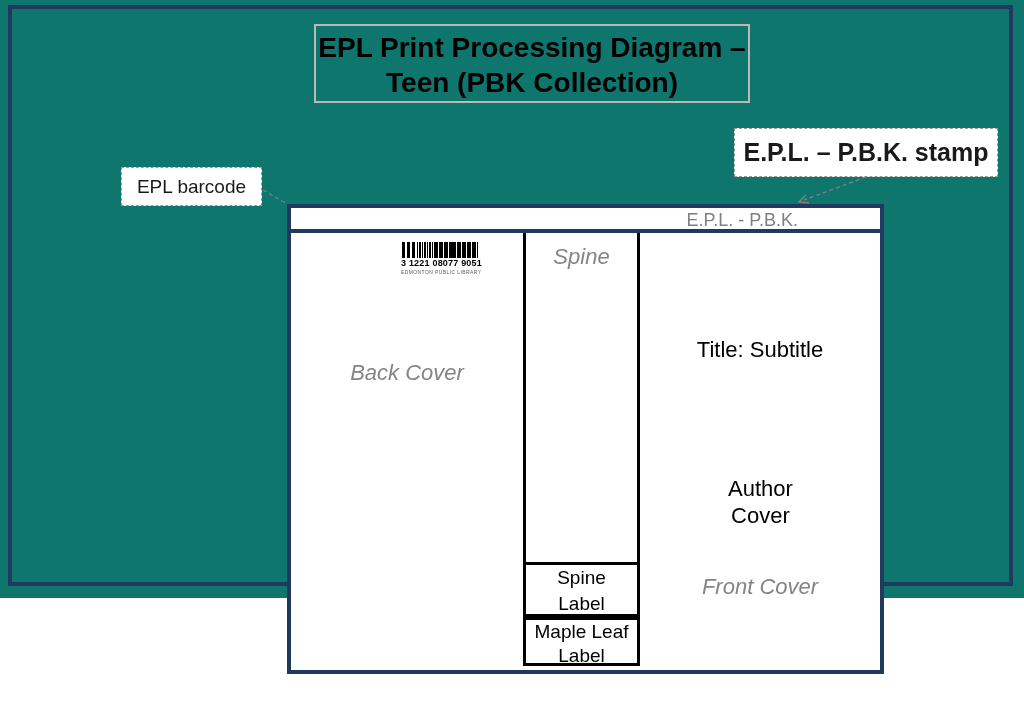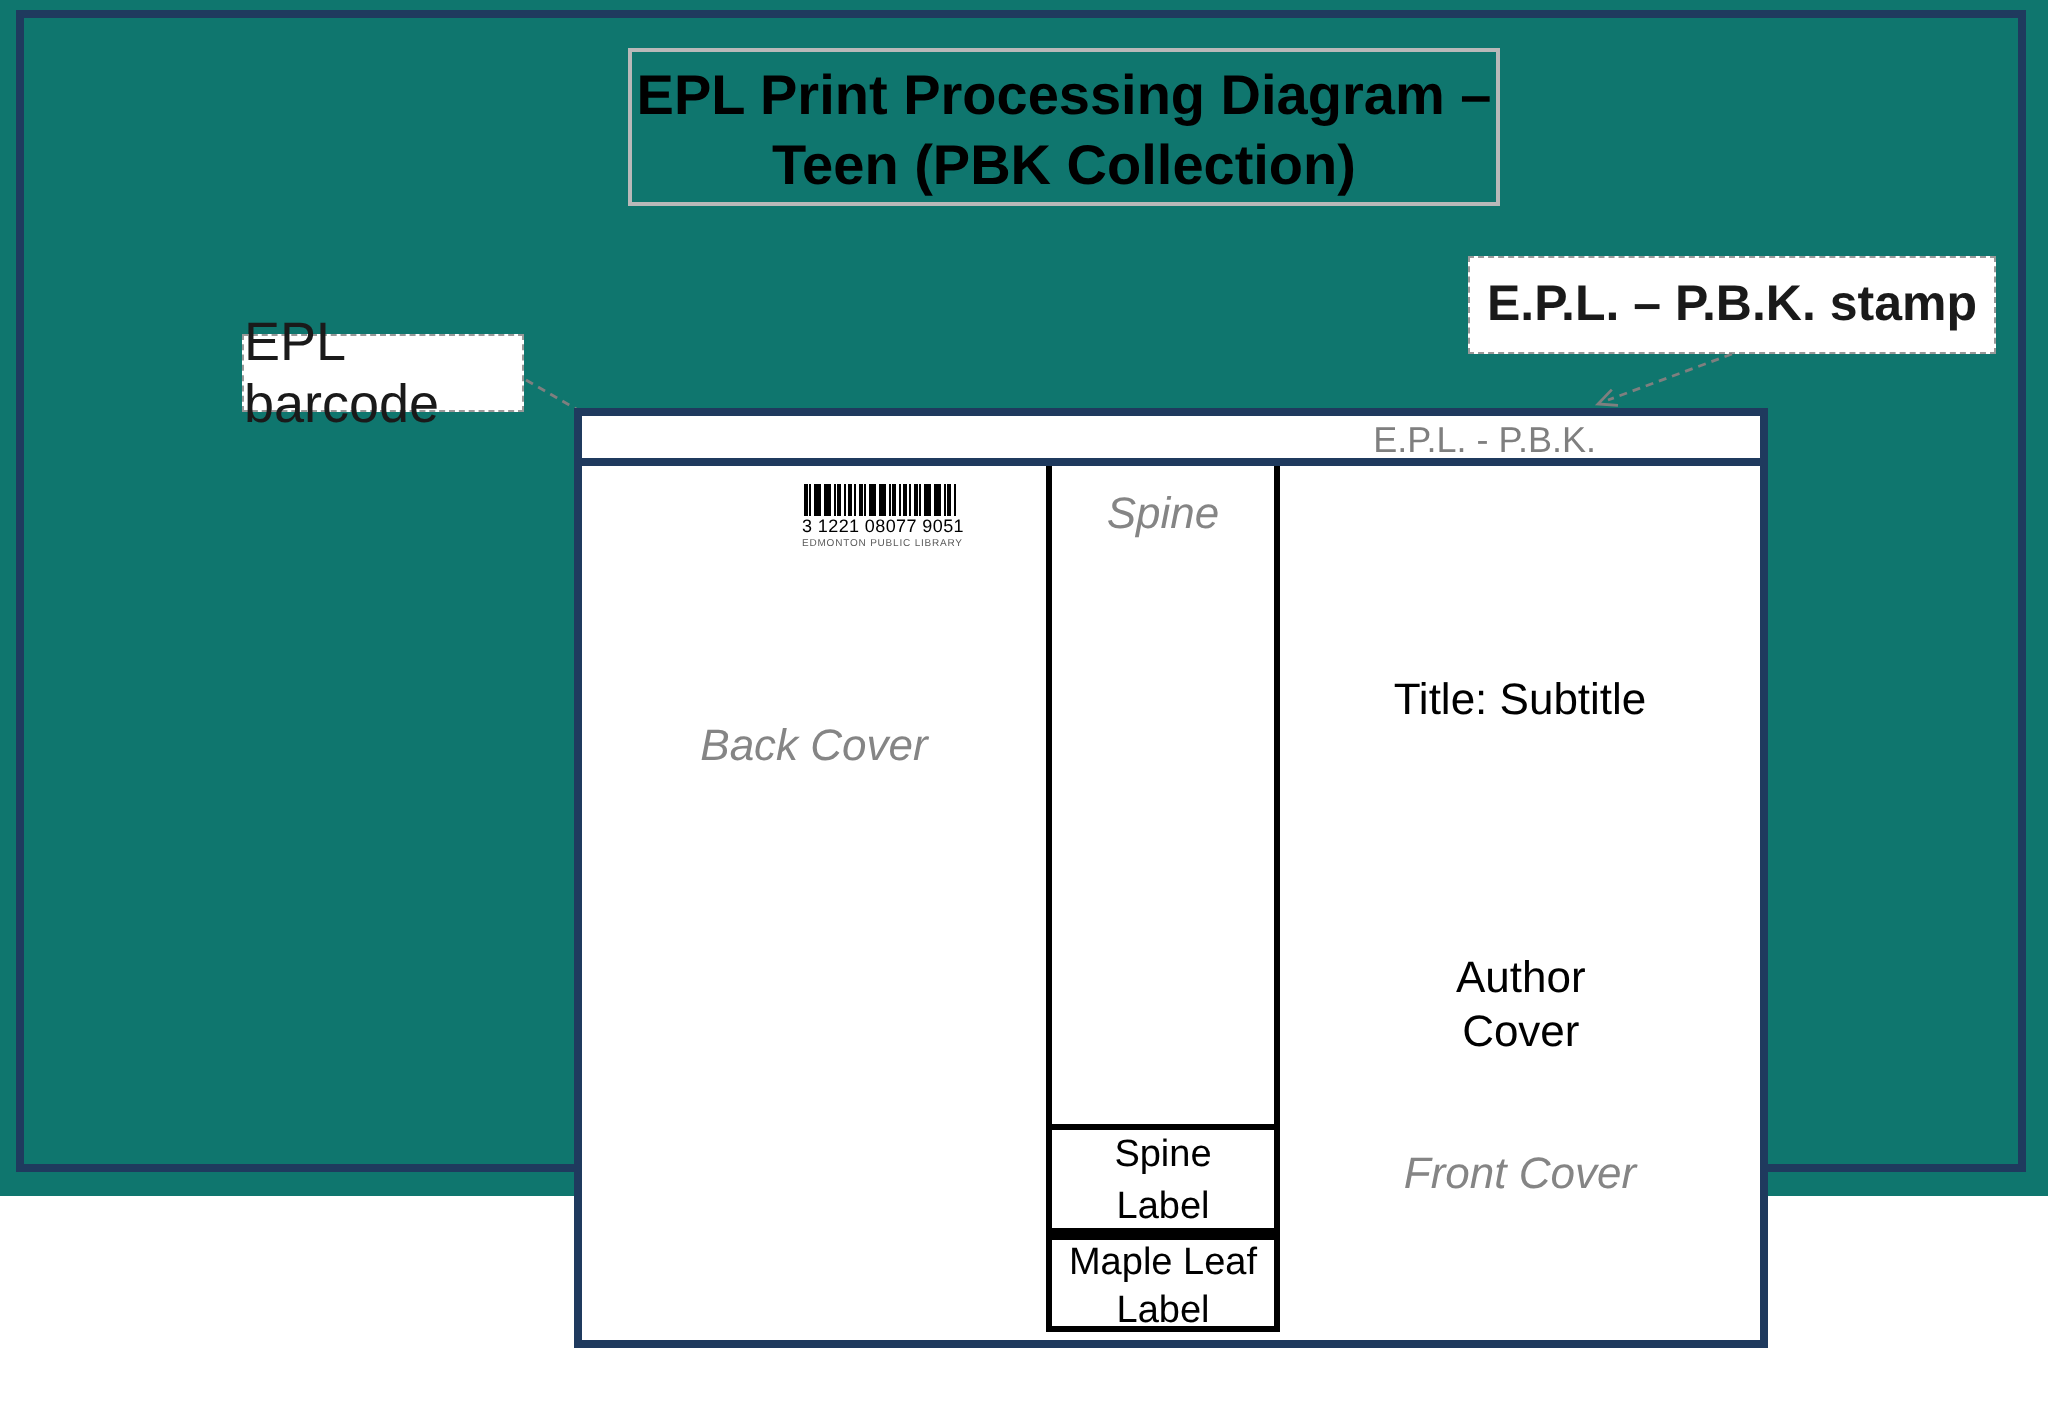--- a/index.html
+++ b/index.html
@@ -13,21 +13,21 @@
 
   .frame{position:absolute;left:8px;top:5px;right:11px;bottom:12px;
     border:4px solid var(--navy);}
 
   .title-box{position:absolute;left:314px;top:24px;width:436px;height:79px;
     border:2px solid #b9b9b9;text-align:center;padding-top:4px;
     font-size:28px;line-height:35px;font-weight:bold;}
 
   .callout{position:absolute;border:1px dashed #999;display:flex;
     align-items:center;justify-content:center;background:#fff;color:#1a1a1a;}
-  .callout.barcode-callout{left:121px;top:167px;width:141px;height:39px;font-size:27px;}
+  .callout.barcode-callout{left:121px;top:167px;width:141px;height:39px;font-size:19px;}
   .callout.stamp-callout{left:734px;top:128px;width:264px;height:49px;font-size:25px;font-weight:bold;}
 
   .arrows{position:absolute;left:0;top:0;width:1024px;height:702px;pointer-events:none;}
 
   .book{position:absolute;left:287px;top:204px;width:597px;height:470px;
     border:4px solid var(--navy);background:#fff;}
   .strip{position:relative;height:25px;border-bottom:4px solid var(--navy);}
   .strip-text{position:absolute;right:82px;top:0;line-height:25px;
     font-size:18px;color:var(--gray);white-space:nowrap;}
   .book-body{display:flex;height:433px;}
@@ -35,21 +35,21 @@
   .back-cover{width:232px;position:relative;}
   .gray-label{position:absolute;width:100%;text-align:center;
     color:#858585;font-style:italic;font-size:22px;}
   .back-cover .gray-label{top:127px;}
 
   .barcode{position:absolute;left:110px;top:9px;width:78px;text-align:center;}
   .barcode-bars{height:16px;width:76px;margin:0 auto;
     background-image:
       repeating-linear-gradient(90deg,#000 0 1px,rgba(255,255,255,0) 1px 2.5px),
       repeating-linear-gradient(90deg,#000 0 2px,#fff 2px 5.5px);}
-  .barcode-number{font-size:9px;font-weight:normal;white-space:nowrap;
+  .barcode-number{font-size:9px;font-weight:bold;white-space:nowrap;
     letter-spacing:0.2px;line-height:11px;}
   .barcode-caption{font-size:5px;color:#5a5a5a;letter-spacing:0.4px;
     line-height:6px;white-space:nowrap;}
 
   .spine-col{width:117px;border-left:3px solid #000;border-right:3px solid #000;
     position:relative;}
   .spine-col .gray-label{top:11px;}
   .sticker{position:absolute;left:-3px;width:117px;border:3px solid #000;
     background:#fff;text-align:center;font-size:19px;line-height:26px;padding-top:0;}
   .sticker.spine-sticker{bottom:49px;height:55px;}

